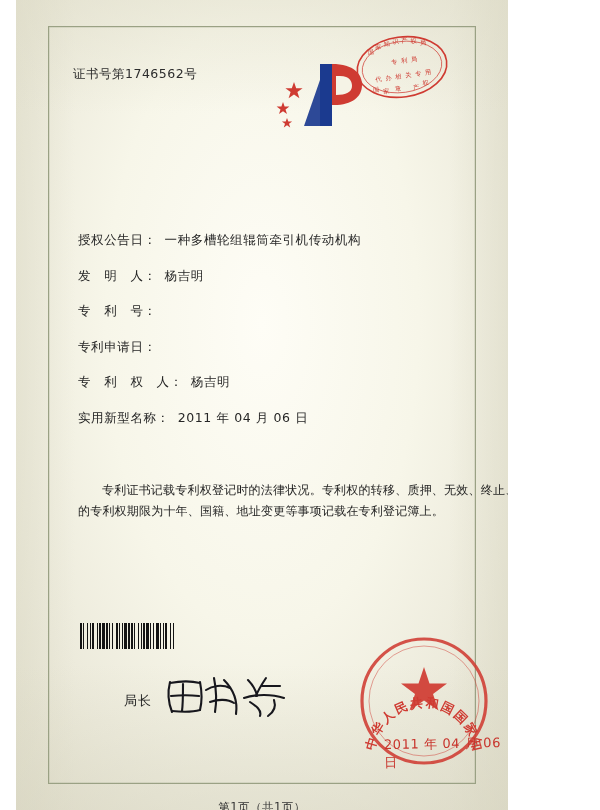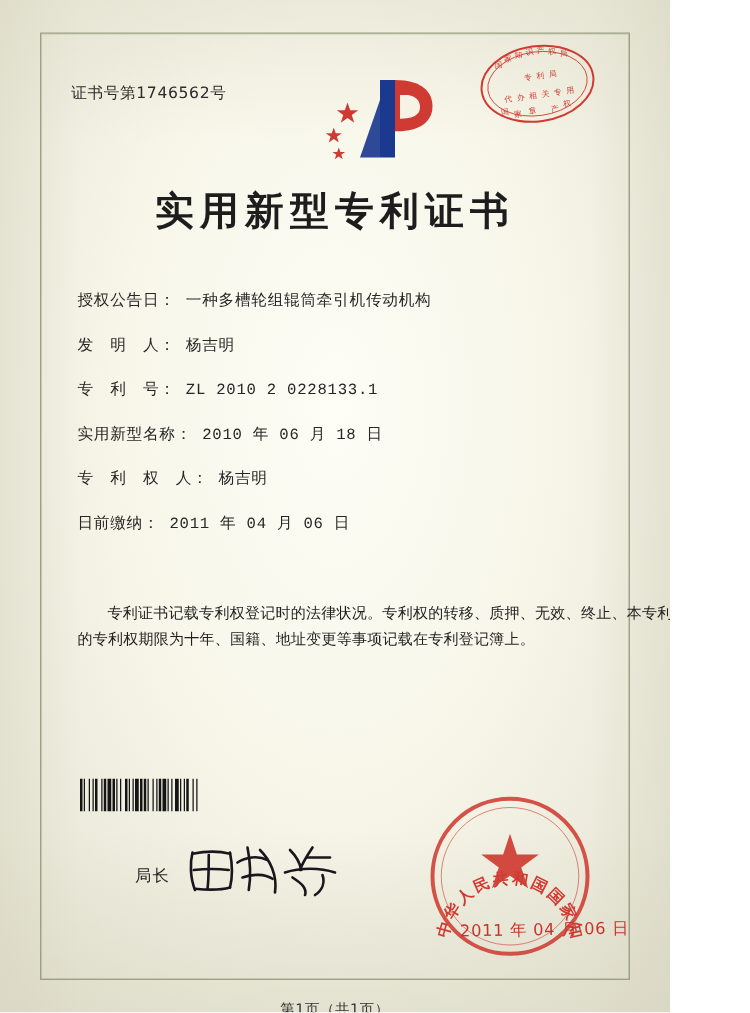--- a/index.html
+++ b/index.html
@@ -9,25 +9,26 @@
   }
   body {
     width: 600px;
     height: 810px;
     overflow: hidden;
     font-family: "DejaVu Sans", sans-serif;
   }
 
   .certificate {
     position: relative;
-    width: 536px;
+    width: 492px;
     height: 810px;
     background:
       radial-gradient(ellipse at 50% 40%, #fefdf6 0%, #f7f6e9 45%, #eceadb 75%, #e2dfcd 100%);
     overflow: hidden;
+    margin-left: 16px;
   }
 
   
   .paper-tint {
     position: absolute;
     inset: 0;
     background:
       linear-gradient(180deg, rgba(222,220,200,0.45) 0%, rgba(255,255,255,0) 14%,
                       rgba(255,255,255,0) 82%, rgba(214,212,192,0.45) 100%),
       linear-gradient(90deg, rgba(220,218,198,0.5) 0%, rgba(255,255,255,0) 12%,
@@ -103,21 +104,20 @@
     font-size: 12.5px;
     color: #262626;
     letter-spacing: 0.6px;
   }
   .field-label {
     white-space: nowrap;
     margin-right: 8px;
   }
   .field-value {
     white-space: nowrap;
-    font-family: Liberation Mono, monospace;
   }
 
   
   .body-text {
     position: absolute;
     left: 62px;
     top: 480px;
     width: 476px;
     font-size: 12px;
     line-height: 20.5px;
@@ -251,45 +251,42 @@
         <text x="70" y="44">用</text>
         <text x="38" y="56">章</text>
         <text x="16" y="54">国</text>
         <text x="26" y="57">家</text>
         <text x="56" y="57">产</text>
         <text x="66" y="54">权</text>
       </g>
     </svg>
   </div>
 
-  <div class="main-title">实用新型专利证书</div>
 
   <div class="fields">
     <div class="field-row">
       <span class="field-label">授权公告日：</span>
       <span class="field-value">一种多槽轮组辊筒牵引机传动机构</span>
     </div>
     <div class="field-row">
       <span class="field-label">发　明　人：</span>
       <span class="field-value">杨吉明</span>
     </div>
     <div class="field-row">
       <span class="field-label">专　利　号：</span>
-      <span class="field-value">ZL 2010 2 0228133.1</span>
-    </div>
-    <div class="field-row">
-      <span class="field-label">实用新型名称：</span>
-      <span class="field-value">2010 年 06 月 18 日</span>
+    </div>
+    <div class="field-row">
+      <span class="field-label">专利申请日：</span>
     </div>
     <div class="field-row">
       <span class="field-label">专　利　权　人：</span>
       <span class="field-value">杨吉明</span>
     </div>
     <div class="field-row">
-      <span class="field-label">日前缴纳：</span>
+      <span class="field-label">实用新型名称：</span>
       <span class="field-value">2011 年 04 月 06 日</span>
     </div>
   </div>
 
   <div class="body-text">
     <p>专利证书记载专利权登记时的法律状况。专利权的转移、质押、无效、终止、本专利的专利权期限为十年、国籍、地址变更等事项记载在专利登记簿上。</p>
   </div>
 
   <div class="barcode">
     <div class="bars" id="barcode-bars">

